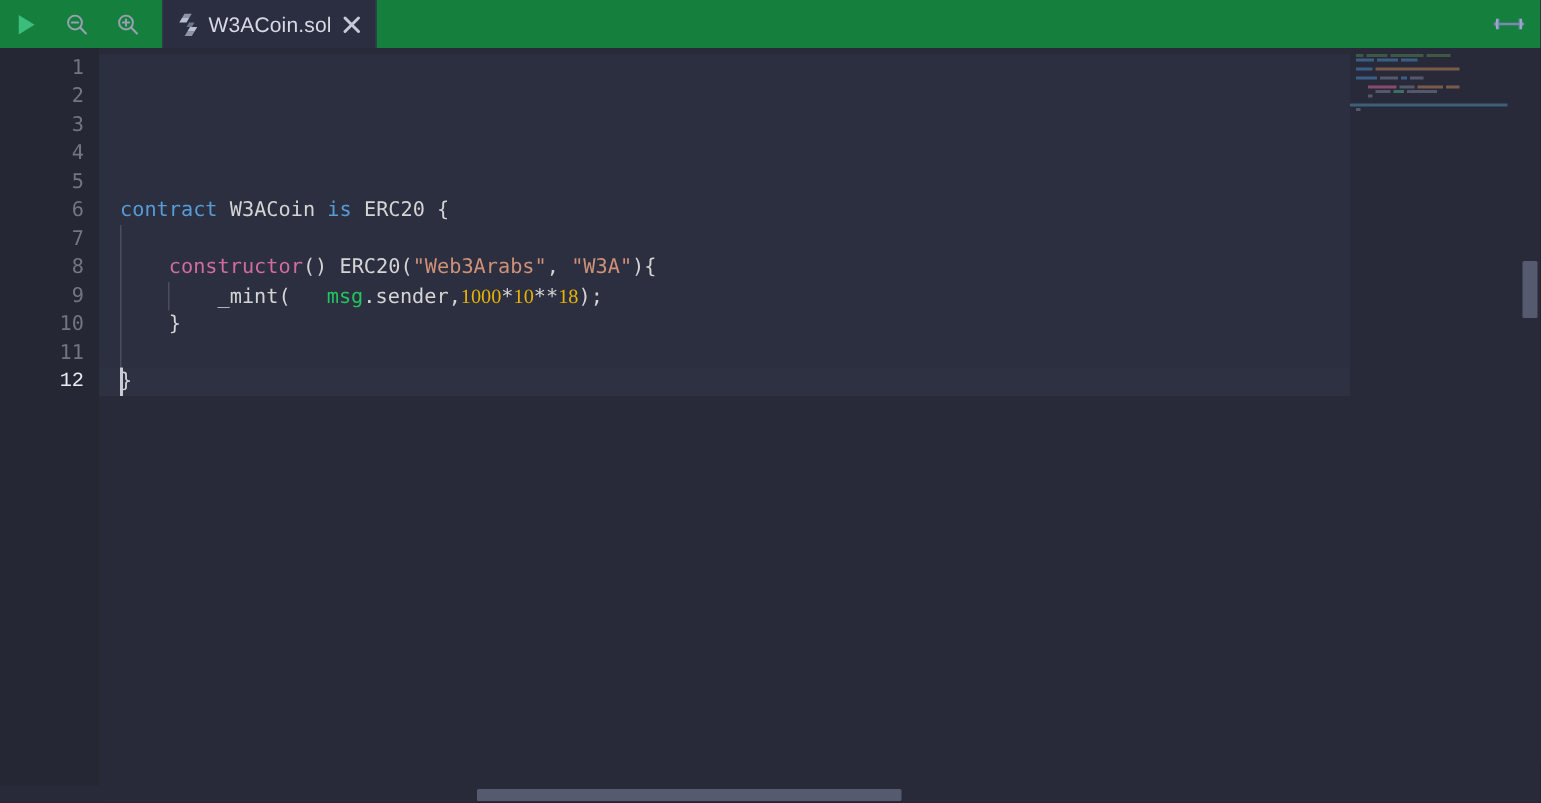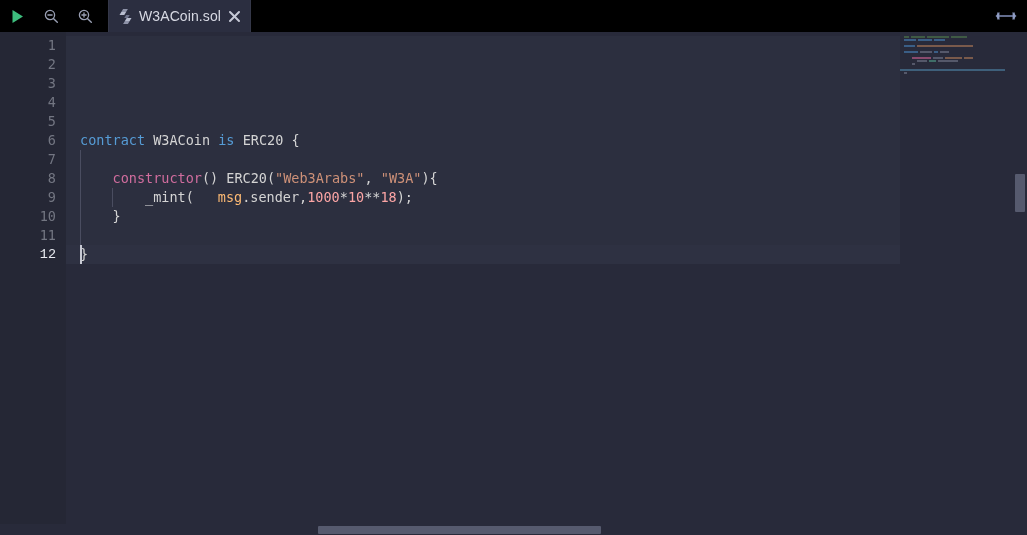--- a/index.html
+++ b/index.html
@@ -7,21 +7,21 @@
     width: 1027px; height: 535px;
     background: #21232f;
     font-family: "DejaVu Sans Mono", monospace;
     overflow: hidden;
   }
   #app { position: relative; width: 1027px; height: 535px; background: #282a3a; }
 
   
   .toolbar {
     position: absolute; top: 0; left: 0; width: 1027px; height: 32px;
-    background: #000000; display: flex; align-items: center;
+    background: #15803d; display: flex; align-items: center;
   }
   .tb-icon {
     width: 34px; height: 32px; display: flex; align-items: center;
     justify-content: center; cursor: pointer;
   }
   .tb-icon svg { display: block; }
 
   .tab {
     height: 32px; margin-left: 6px; padding: 0 9px 0 10px;
     background: #2b2e40; display: flex; align-items: center; gap: 7px;
@@ -70,22 +70,22 @@
     font-size: 13.5px; white-space: pre; font-family: "DejaVu Sans Mono", monospace;
     color: #d4d4d4;
   }
   .indent-guide { position: absolute; width: 1px; background: #4a4d60; }
   .cursor-bar { position: absolute; width: 2px; background: #c8cad4; }
 
   .c-com  { color: #6a9955; }
   .c-key  { color: #569cd6; }
   .c-str  { color: #ce9178; }
   .c-fn   { color: #d16d9e; }
-  .c-var  { color: #fdba74; padding-left: 24px; }
-  .c-num  { color: #fca5a5; }
+  .c-var  { color: #22c55e; padding-left: 24px; }
+  .c-num  { color: #eab308; font-family: Liberation Serif, serif; }
   .c-id   { color: #d4d4d4; }
   .c-pun  { color: #d4d4d4; }
 
   
   .minimap {
     position: absolute; top: 0; right: 22px; width: 105px; height: 503px;
     background: #282a3a;
   }
   .mm-row { position: absolute; height: 2px; display: flex; gap: 2px; }
   .mm-seg { height: 2px; }

